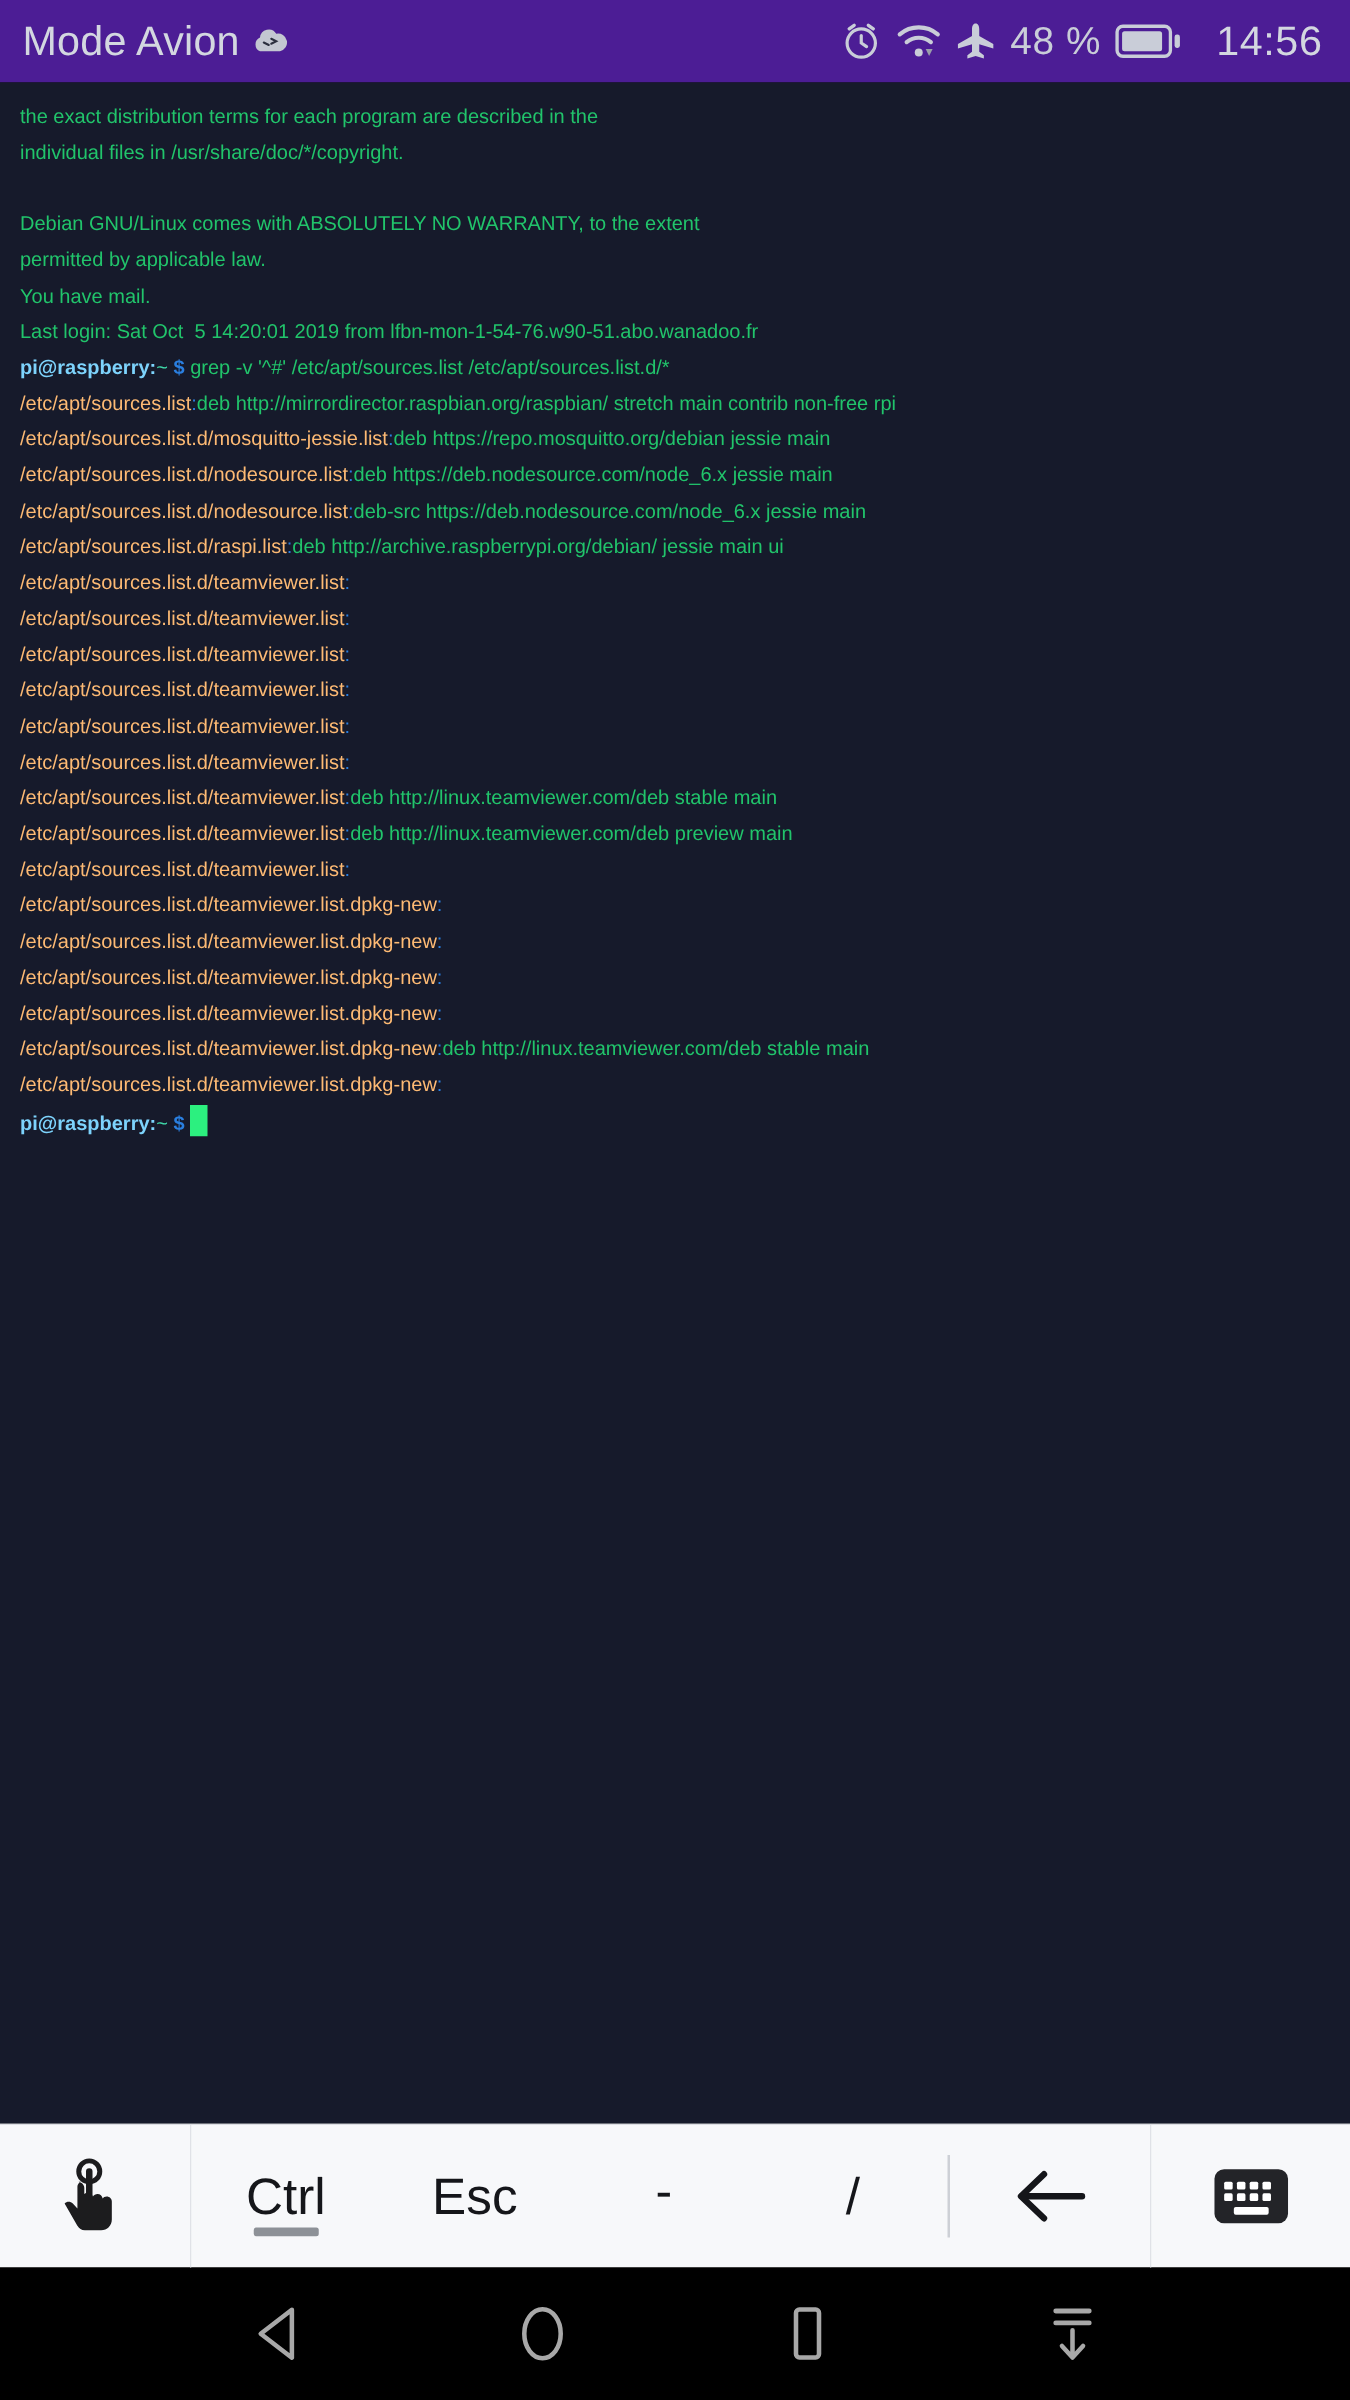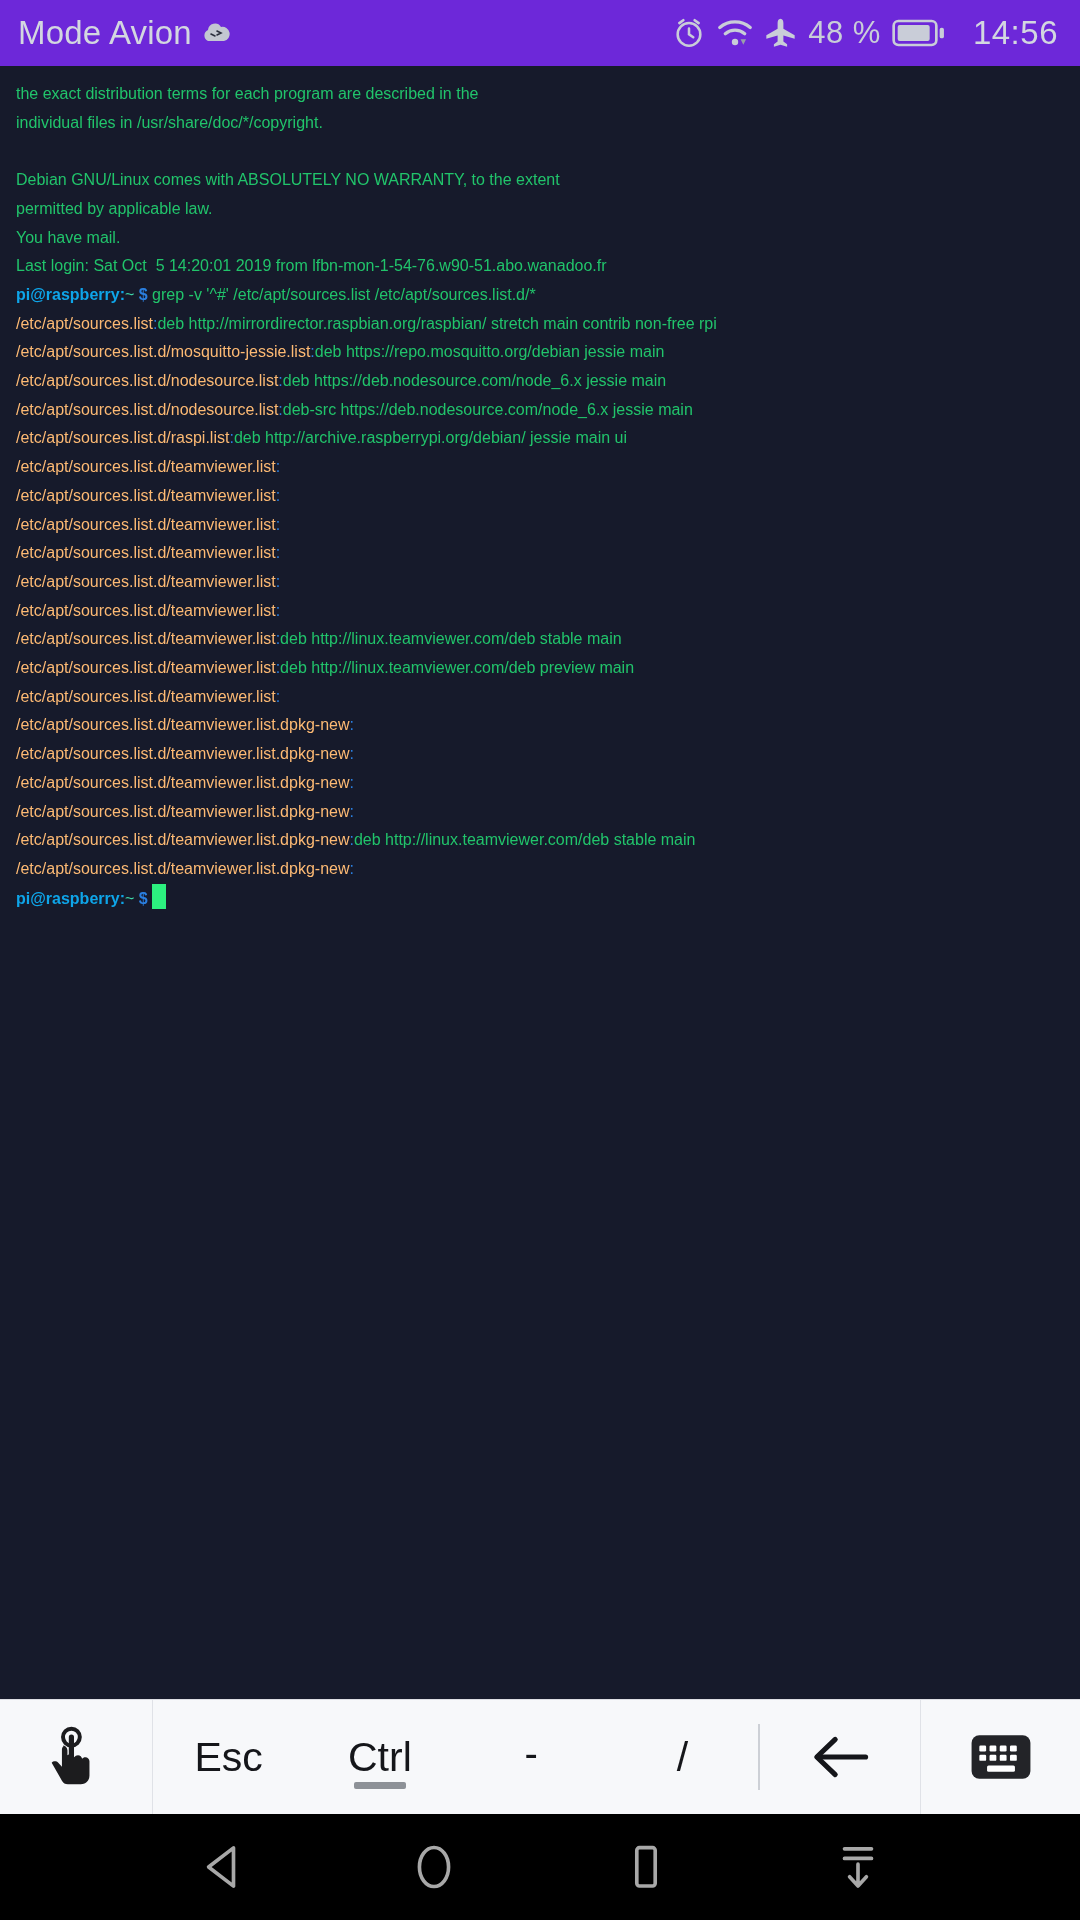--- a/index.html
+++ b/index.html
@@ -8,21 +8,21 @@
     width:1080px; height:1920px;
     background:#000;
     font-family:"Liberation Sans", sans-serif;
     overflow:hidden;
   }
   #screen { width:1080px; height:1920px; position:relative; display:flex; flex-direction:column; }
 
   
   .statusbar {
     height:66px; flex:0 0 66px;
-    background:#6d28d9;
+    background:#4c1d95;
     display:flex; align-items:center;
     padding:0 22px 0 18px;
     color:#c9cdd8;
   }
   .sb-title {
     font-size:33px; letter-spacing:.2px; color:#d3d7e0;
     white-space:nowrap;
   }
   .sb-cloud { margin-left:8px; display:inline-flex; align-items:center; vertical-align:-4px; }
   .sb-right { margin-left:auto; display:flex; align-items:center; gap:11px; }
@@ -41,21 +41,21 @@
     line-height:28.7px;
     letter-spacing:0px;
     color:#21c46b;
     white-space:pre-wrap;
     word-break:break-all;
   }
   .terminal .line { display:block; min-height:28.7px; }
   .g  { color:#21c46b; }                 
   .fn { color:#fdba74; }                 
   .sep{ color:#2a7fe0; }                 
-  .pr { color:#0ea5e9; font-weight:bold; } 
+  .pr { color:#7dd3fc; font-weight:bold; } 
   .tl { color:#3fd6a8; }                 
   .dl { color:#2a7fe0; font-weight:bold; } 
   .cursor {
     display:inline-block; width:14px; height:25px;
     background:#2cf07f; vertical-align:-5px;
   }
 
   
   .keybar {
     flex:0 0 115px; height:115px;
@@ -148,25 +148,25 @@
         <svg width="52" height="62" viewBox="0 0 34 40">
           <circle cx="14" cy="7" r="5.5" fill="none" stroke="#1c1c1e" stroke-width="2.6"></circle>
           <path d="M14 7 v13" stroke="#1c1c1e" stroke-width="3.4" stroke-linecap="round"></path>
           <path d="M11 12 c-1.8 0-3.2 1.4-3.2 3.2 v11.2 l-2.4-2.6 c-1.2-1.3-3.2-1.3-4.3 0 l6.6 11.5 c1 1.7 2.2 2.5 4 2.5 h8.5 c3.2 0 5.6-2.4 5.6-5.6 v-9.4 c0-1.6-1.2-2.7-2.7-2.7 -0.9 0-1.7 0.4-2.1 1.1 -0.2-1.4-1.3-2.4-2.7-2.4 -1 0-1.9 0.5-2.4 1.3 -0.4-1.1-1.4-1.9-2.7-1.9 -0.7 0-1.3 0.2-1.8 0.6 v-3.1 c0-1.8-1.4-3.2-3.2-3.2 z" fill="#1c1c1e"></path>
         </svg>
       </span>
     </div>
 
     <div class="kb-keys">
       <div class="kb-key">
-        <span class="lbl">Esc</span>
-      </div>
-      <div class="kb-key">
         <span class="lbl">Ctrl</span>
         <span class="active-bar"></span>
+      </div>
+      <div class="kb-key">
+        <span class="lbl">Esc</span>
       </div>
       <div class="kb-key">
         <span class="lbl dash">-</span>
       </div>
       <div class="kb-key">
         <span class="lbl">/</span>
       </div>
       <div class="kb-divider"></div>
       <div class="kb-back">
         <span class="ico">

